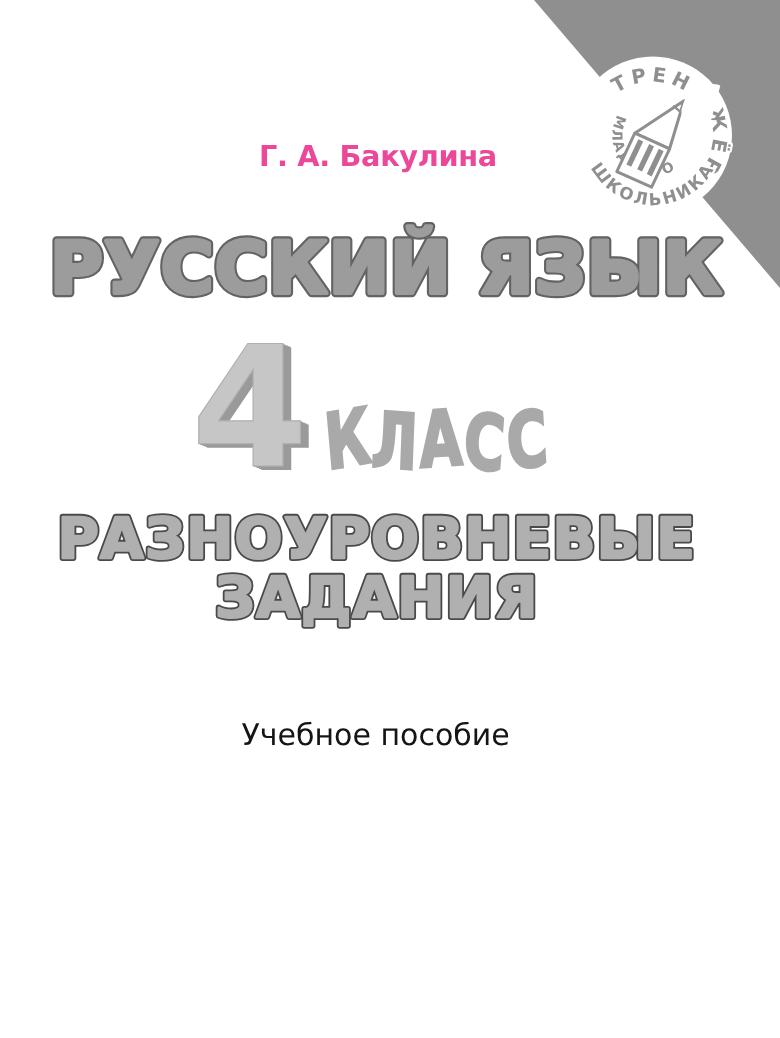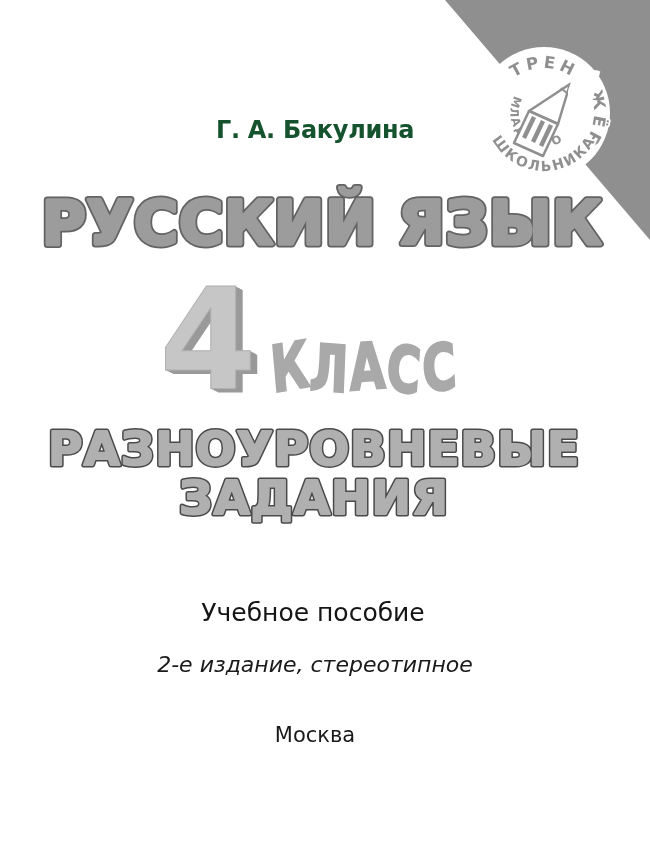--- a/index.html
+++ b/index.html
@@ -24,21 +24,21 @@
     font-family:"DejaVu Serif","Liberation Serif",serif;
     font-style:italic;
     fill:#ffffff;
   }
   
   .author{
     position:absolute;top:116px;left:0;width:100%;
     padding-right:20px;box-sizing:border-box;
     text-align:center;
     font-size:24px;font-weight:bold;letter-spacing:-0.3px;
-    color:#14532d;
+    color:#ec4899;
   }
   
   .title-svg{position:absolute;top:184px;left:0;}
   .title-text{
     font-family:"DejaVu Sans","Liberation Sans",sans-serif;
     font-weight:bold;letter-spacing:1px;
   }
   .title-back{fill:#636363;stroke:#636363;stroke-width:7;stroke-linejoin:round;}
   .title-front{fill:#9c9c9c;stroke:#9c9c9c;stroke-width:3.5;stroke-linejoin:round;}
   
@@ -150,19 +150,17 @@
   <svg class="subtitle-svg" width="650" height="110" viewBox="0 0 650 110" xmlns="http://www.w3.org/2000/svg">
     <g>
       <text class="subtitle-text subtitle-back" x="314" y="45" font-size="47" text-anchor="middle">РАЗНОУРОВНЕВЫЕ</text>
       <text class="subtitle-text subtitle-front" x="314" y="45" font-size="47" text-anchor="middle">РАЗНОУРОВНЕВЫЕ</text>
       <text class="subtitle-text subtitle-back" x="314" y="94" font-size="47" text-anchor="middle">ЗАДАНИЯ</text>
       <text class="subtitle-text subtitle-front" x="314" y="94" font-size="47" text-anchor="middle">ЗАДАНИЯ</text>
     </g>
   </svg>
 
   <div class="edition-type">Учебное пособие</div>
-  <div class="edition-note">2-е издание, стереотипное</div>
 
   <div class="imprint">
-    <div>Москва</div>
   </div>
 
 </div>
 
 </body></html>

